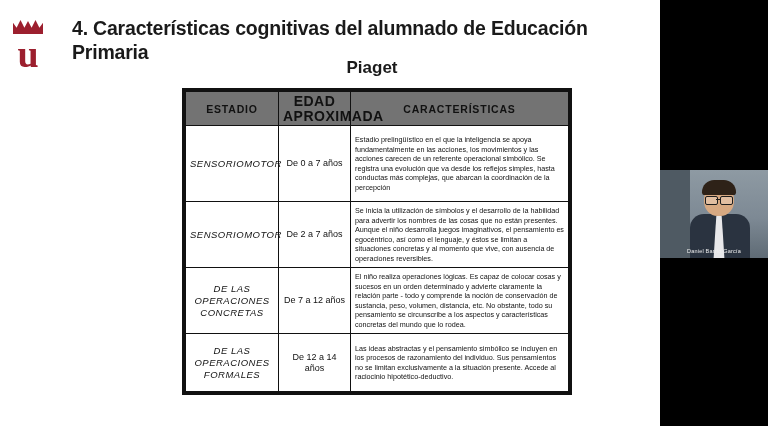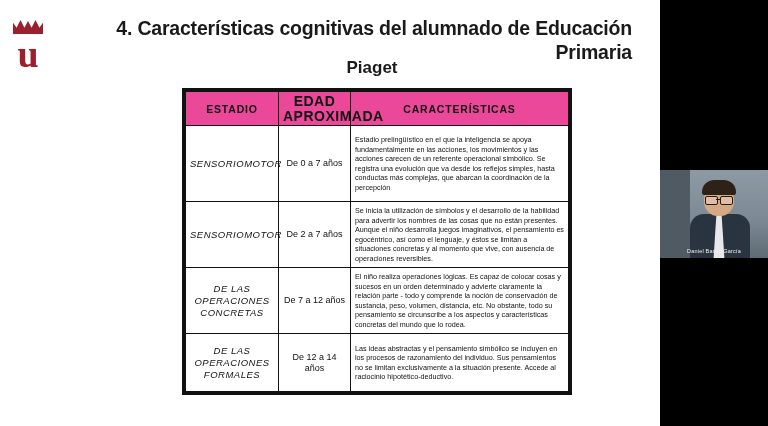--- a/index.html
+++ b/index.html
@@ -22,21 +22,21 @@
     position:absolute;left:3px;top:0;width:30px;height:14px;background:#9c1f2e;
     clip-path:polygon(0% 100%,0% 20%,12% 55%,25% 0%,38% 55%,50% 8%,62% 55%,75% 0%,88% 55%,100% 20%,100% 100%);
   }
   .logo .u{
     position:absolute;left:0;top:16px;width:36px;height:36px;color:#9c1f2e;
     font-family:"Liberation Serif",serif;font-size:38px;line-height:36px;font-weight:700;text-align:center;
   }
 
   .title{
     position:absolute;left:72px;top:16px;width:560px;
-    font-size:19.5px;font-weight:700;color:#1a1a1a;line-height:1.25;letter-spacing:-0.2px;text-align:right;
+    font-size:19.5px;font-weight:700;color:#1a1a1a;line-height:1.25;letter-spacing:-0.2px;
   }
 
   .subtitle{
     position:absolute;left:0;top:58px;width:648px;text-align:center;
     font-size:17px;font-weight:700;color:#1a1a1a;padding-left:48px;
   }
 
   
   .tablewrap{
     position:absolute;left:182px;top:88px;width:390px;
@@ -46,21 +46,21 @@
     border-collapse:collapse;width:100%;table-layout:fixed;
   }
   table.piaget td,table.piaget th{
     border:1.5px solid #111;vertical-align:middle;padding:2px 4px;box-sizing:border-box;
   }
   .col-a{width:93px;}
   .col-b{width:72px;}
   .col-c{width:auto;}
 
   thead th{
-    background:#ec4899;height:20px;text-align:center;
+    background:#737373;height:20px;text-align:center;
     font-size:10.5px;font-weight:700;letter-spacing:0.8px;color:#111;
   }
   thead th.hdr-edad{font-size:14px;line-height:1.05;letter-spacing:0.5px;}
 
   td.stage-name{
     text-align:center;font-size:9.5px;font-weight:400;letter-spacing:0.5px;color:#111;line-height:1.25;font-style:italic;
   }
   td.age{
     text-align:center;font-size:9px;color:#111;line-height:1.25;
   }

